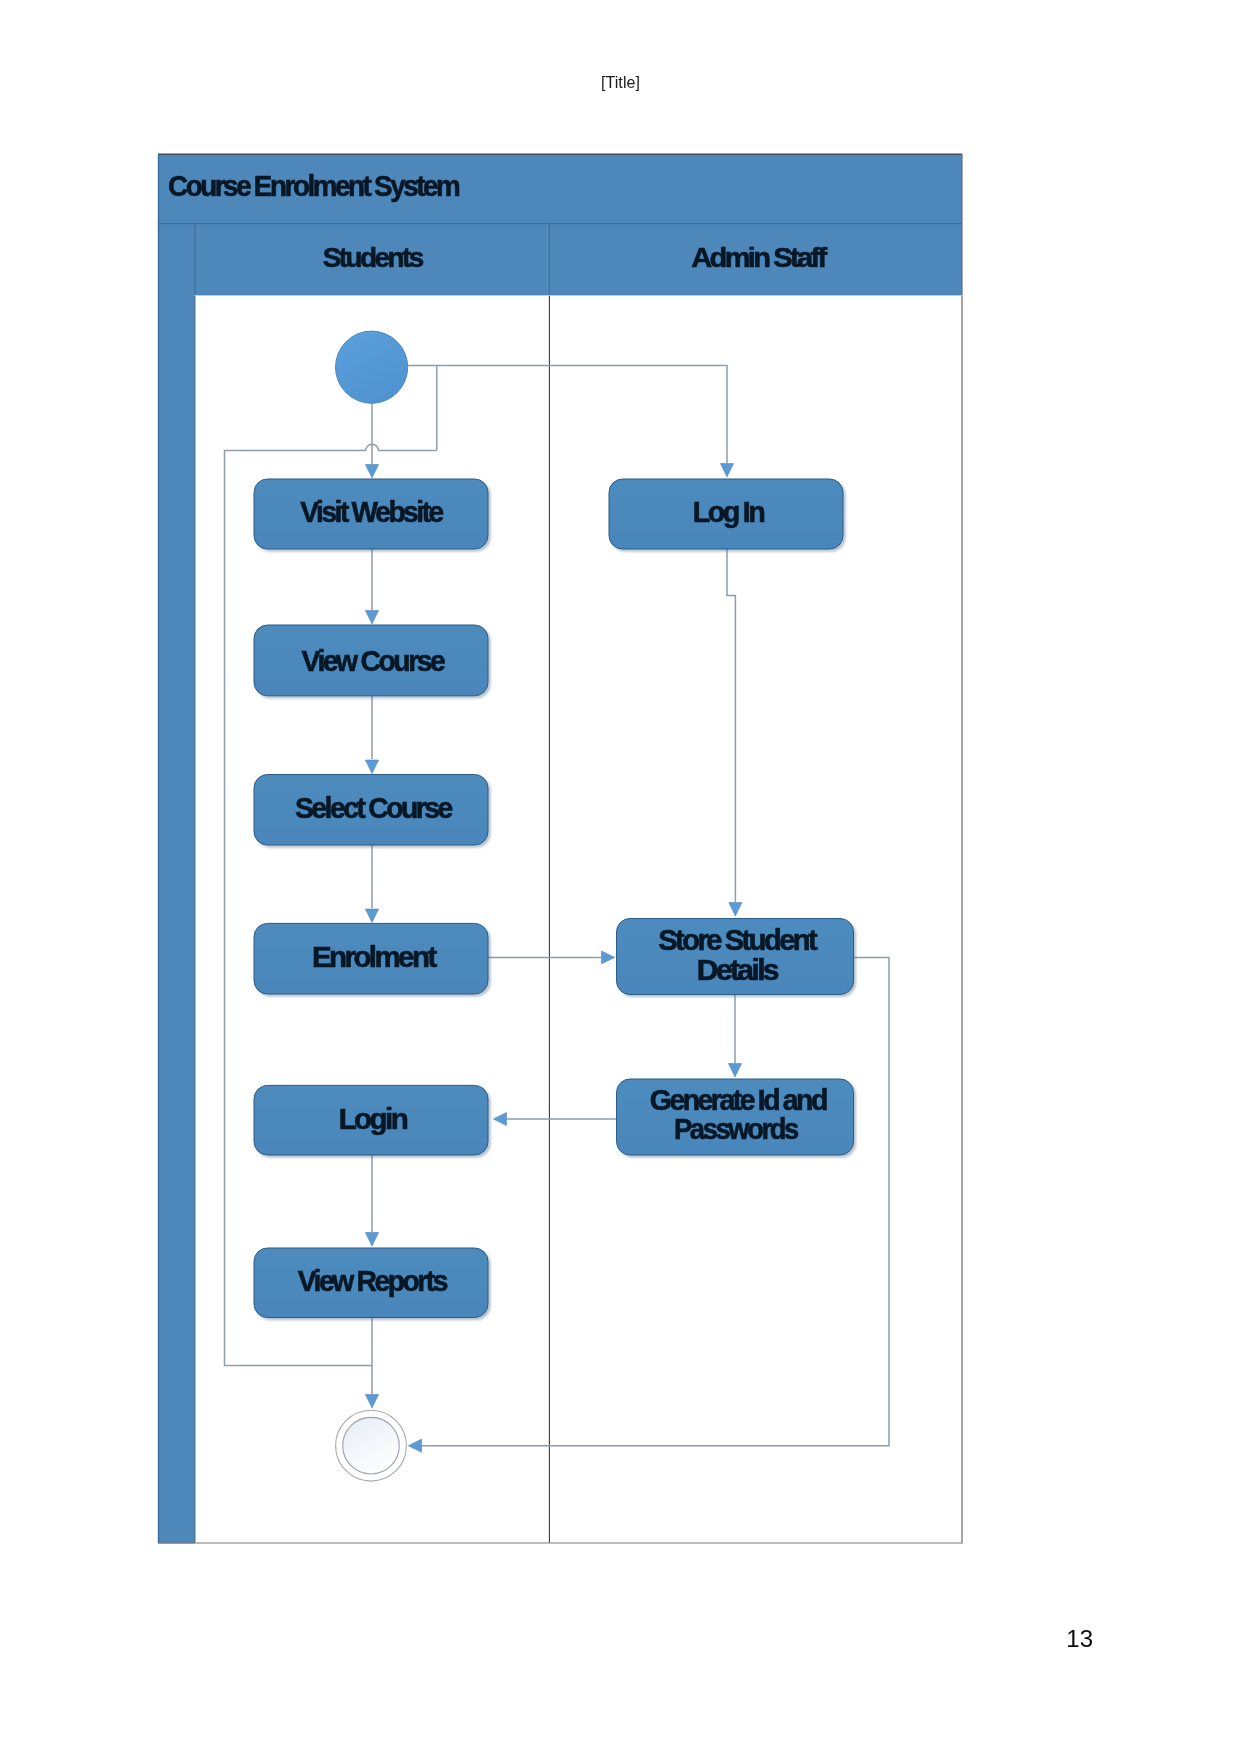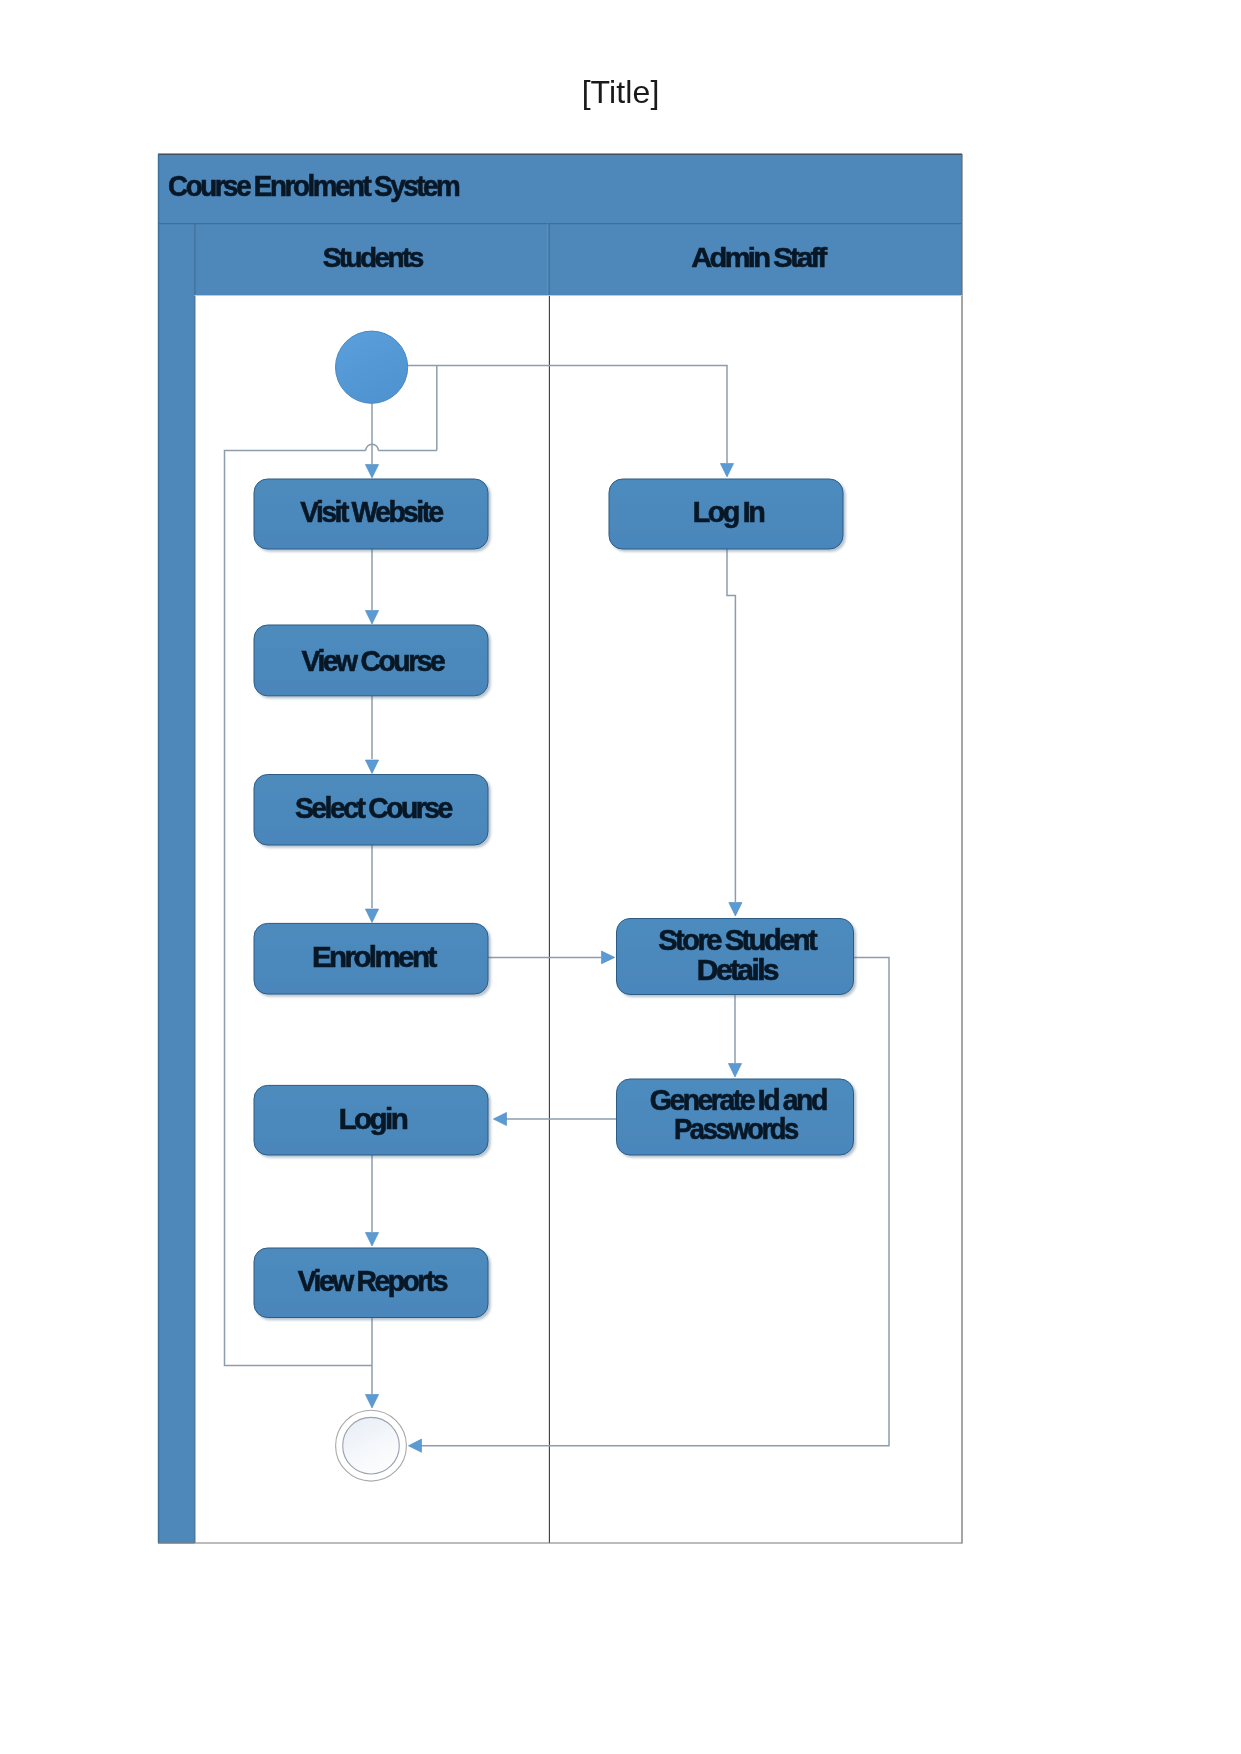--- a/index.html
+++ b/index.html
@@ -5,21 +5,21 @@
 <style>
   html,body{margin:0;padding:0;}
   body{
     width:1241px;height:1754px;background:#ffffff;overflow:hidden;
     font-family:"Liberation Sans", sans-serif;
     -webkit-font-smoothing:antialiased;
   }
   #page{position:relative;width:1241px;height:1754px;}
   #doc-title{
     position:absolute;left:0;top:74px;width:1241px;text-align:center;
-    font-size:32px;color:#1a1a1a;font-family:"Liberation Sans", sans-serif;
+    font-size:16px;color:#1a1a1a;font-family:"Liberation Sans", sans-serif;
     letter-spacing:0.1px;
   }
   #page-number{
     position:absolute;left:0;top:1627px;width:1093px;text-align:right;
     font-size:24px;line-height:24px;color:#0b0b0b;
   }
   #diagram{position:absolute;left:0;top:0;}
   .dlabel{
     font-family:"Liberation Sans", sans-serif;
     font-weight:bold;
@@ -170,13 +170,14 @@
       <polygon points="365.4,909 378.6,909 372,922.5"></polygon>
       <polygon points="601.5,951 614.8,957.4 601.5,963.8"></polygon>
       <polygon points="728.8,902.5 742,902.5 735.4,916"></polygon>
       <polygon points="506.5,1112.4 493.3,1119 506.5,1125.6"></polygon>
       <polygon points="728.4,1063.5 741.6,1063.5 735,1077"></polygon>
       <polygon points="365.4,1232.5 378.6,1232.5 372,1246"></polygon>
       <polygon points="365.4,1394.5 378.6,1394.5 372,1408"></polygon>
       <polygon points="421.5,1439.1 421.5,1452.3 408.4,1445.8"></polygon>
     </g>
   </svg>
+  <div id="page-number">13</div>
 </div>
 
 </body></html>

